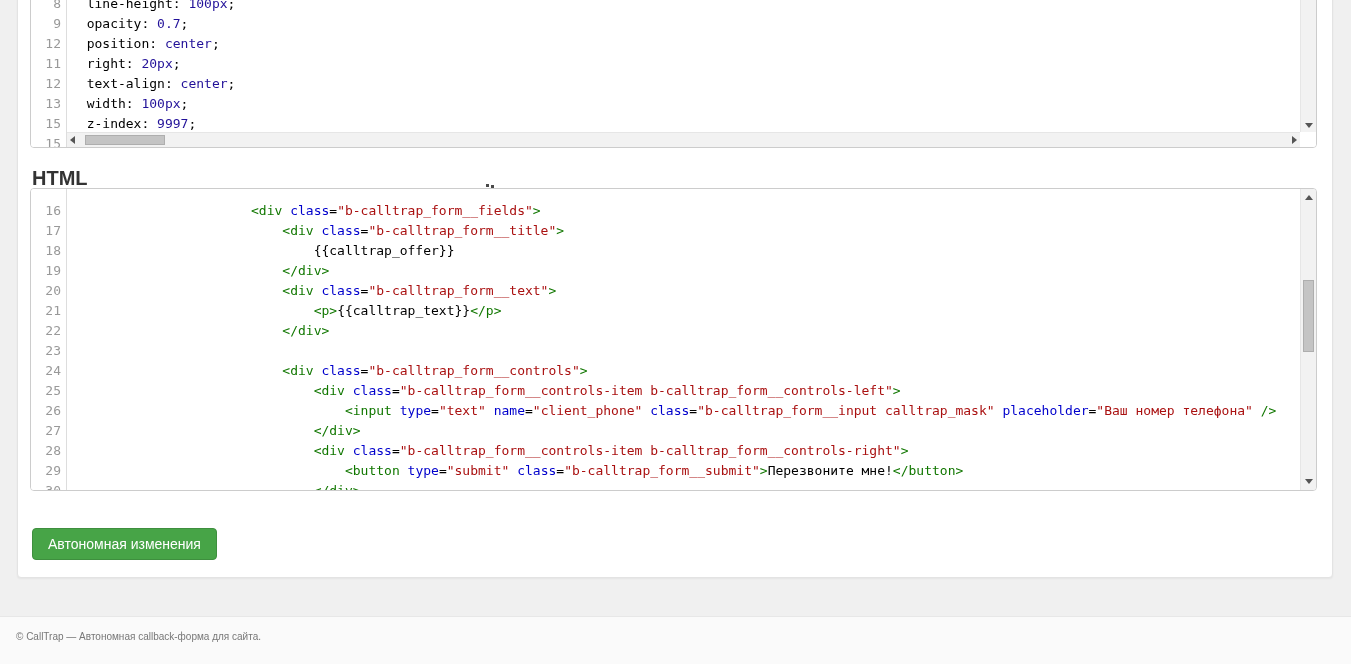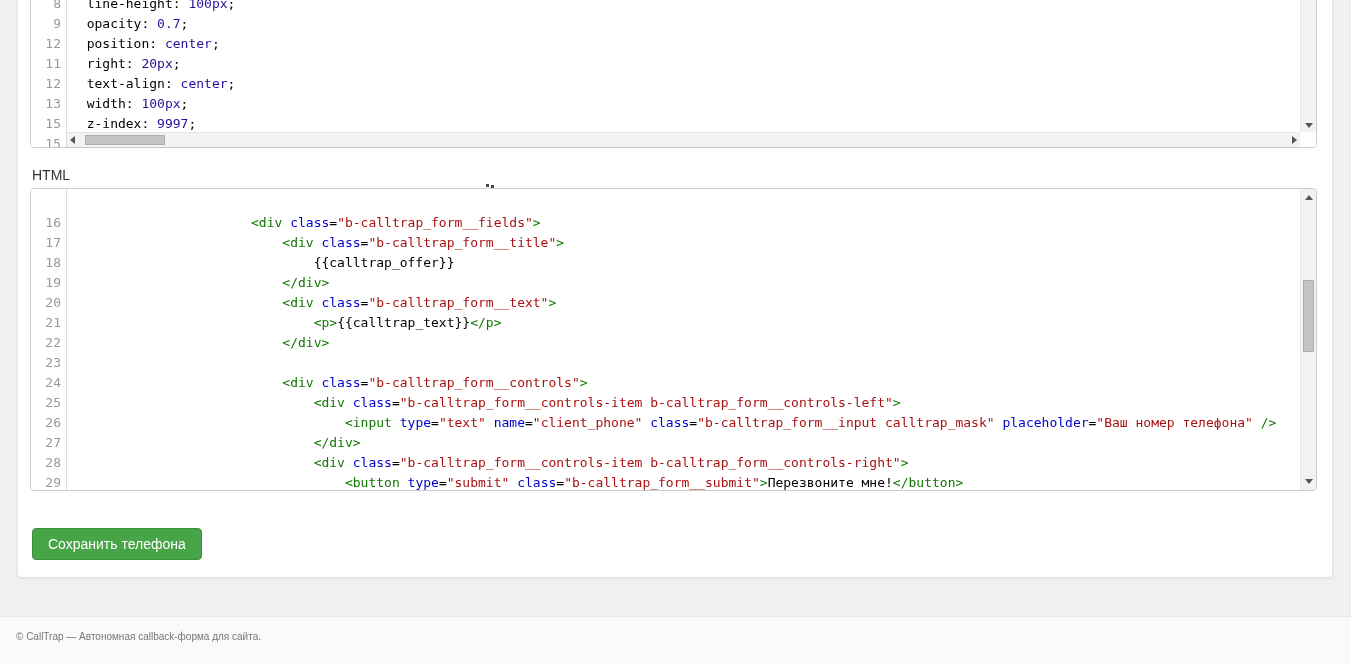--- a/index.html
+++ b/index.html
@@ -23,21 +23,21 @@
   .editor{position:absolute;background:#fff;border:1px solid var(--editor-border);
     border-radius:4px;overflow:hidden;
     font-family:"DejaVu Sans Mono","Liberation Mono",monospace;font-size:13px;line-height:20px;}
   #css-editor{left:30px;top:-152px;width:1287px;height:300px;}
   #html-editor{left:30px;top:188px;width:1287px;height:303px;}
 
   .gutter-bg{position:absolute;left:0;top:0;bottom:0;width:36px;background:#fff;
     border-right:1px solid var(--gutter-border);}
   .rows{position:relative;}
   #css-editor .rows{margin-top:145px;}
-  #html-editor .rows{margin-top:24px;}
+  #html-editor .rows{margin-top:12px;}
   .row{display:flex;height:20px;}
   .ln{flex:0 0 36px;padding-right:6px;text-align:right;color:var(--line-num);}
   .code{white-space:pre;padding-left:4px;}
   .tk-p{color:var(--tk-plain)} .tk-v{color:var(--tk-value)} .tk-t{color:var(--tk-tag)}
   .tk-a{color:var(--tk-attr)} .tk-s{color:var(--tk-str)}
 
   
   .vscroll{position:absolute;top:0;right:0;width:16px;background:var(--track);
     border-left:1px solid var(--track-border);}
   #css-editor .vscroll{height:285px;}
@@ -52,21 +52,21 @@
   .arr{position:absolute;width:0;height:0;}
   .arr-up{left:4px;top:6px;border-left:4px solid transparent;border-right:4px solid transparent;
     border-bottom:5px solid var(--arrow);}
   .arr-down{left:4px;bottom:6px;border-left:4px solid transparent;border-right:4px solid transparent;
     border-top:5px solid var(--arrow);}
   .arr-left{left:3px;top:3px;border-top:4px solid transparent;border-bottom:4px solid transparent;
     border-right:5px solid var(--arrow);}
   .arr-right{right:3px;top:3px;border-top:4px solid transparent;border-bottom:4px solid transparent;
     border-left:5px solid var(--arrow);}
 
-  #html-label{position:absolute;left:32px;top:167px;font-size:14px;font-weight:normal;
+  #html-label{position:absolute;left:32px;top:167px;font-size:20px;font-weight:bold;
     color:var(--label-color);}
 
   #save-btn{position:absolute;left:32px;top:528px;padding:7px 15px;background:var(--btn-bg);
     border:1px solid var(--btn-border);border-radius:4px;color:#fff;font-size:14px;
     font-family:"Liberation Sans",sans-serif;cursor:pointer;}
 
   .tick{position:absolute;width:3px;height:3px;background:#4a4a4a;}
   #tick1{left:486px;top:184px;} #tick2{left:491px;top:185px;}
 
   #footer{position:absolute;left:0;right:0;top:616px;height:48px;background:var(--footer-bg);
@@ -196,19 +196,19 @@
           <span class="code"><span class="tk-p">                               </span><span class="tk-t">&lt;/div&gt;</span></span>
         </div>
       </div>
     <div class="vscroll">
       <div class="arr arr-up"></div>
       <div class="thumb vthumb"></div>
       <div class="arr arr-down"></div>
     </div>
   </div>
 
-  <button id="save-btn">Сохранить телефона</button>
+  <button id="save-btn">Автономная изменения</button>
 
   <div id="footer">
     <div class="ft">© CallTrap — Автономная callback-форма для сайта.</div>
   </div>
 
 </div>
 
 </body></html>

